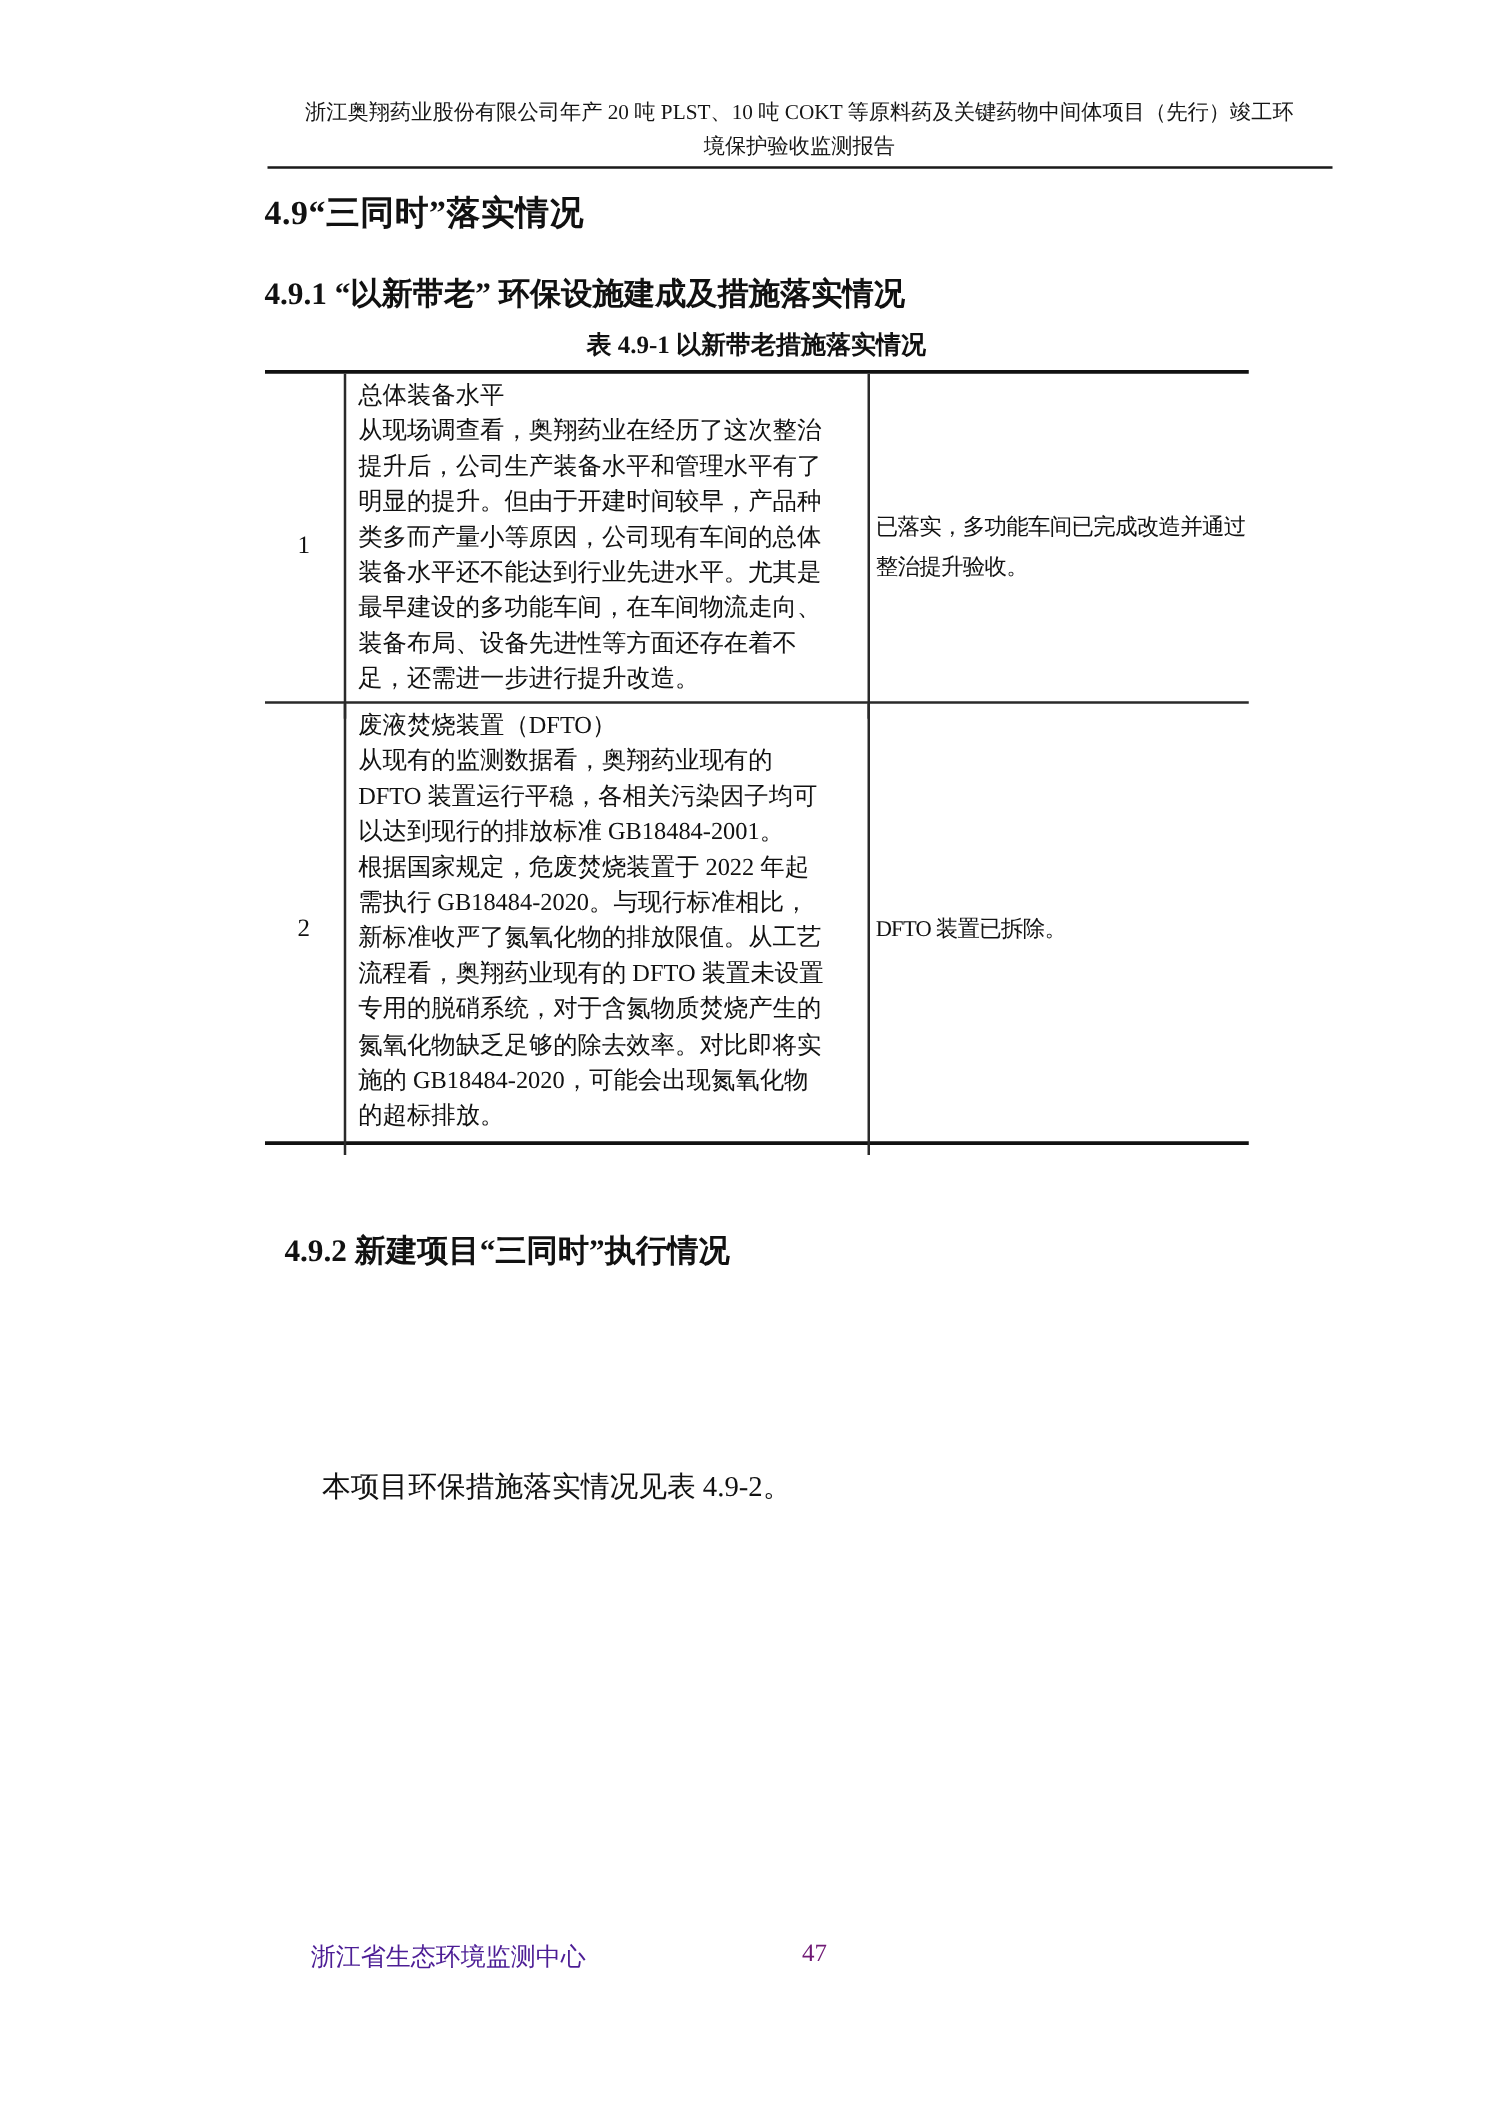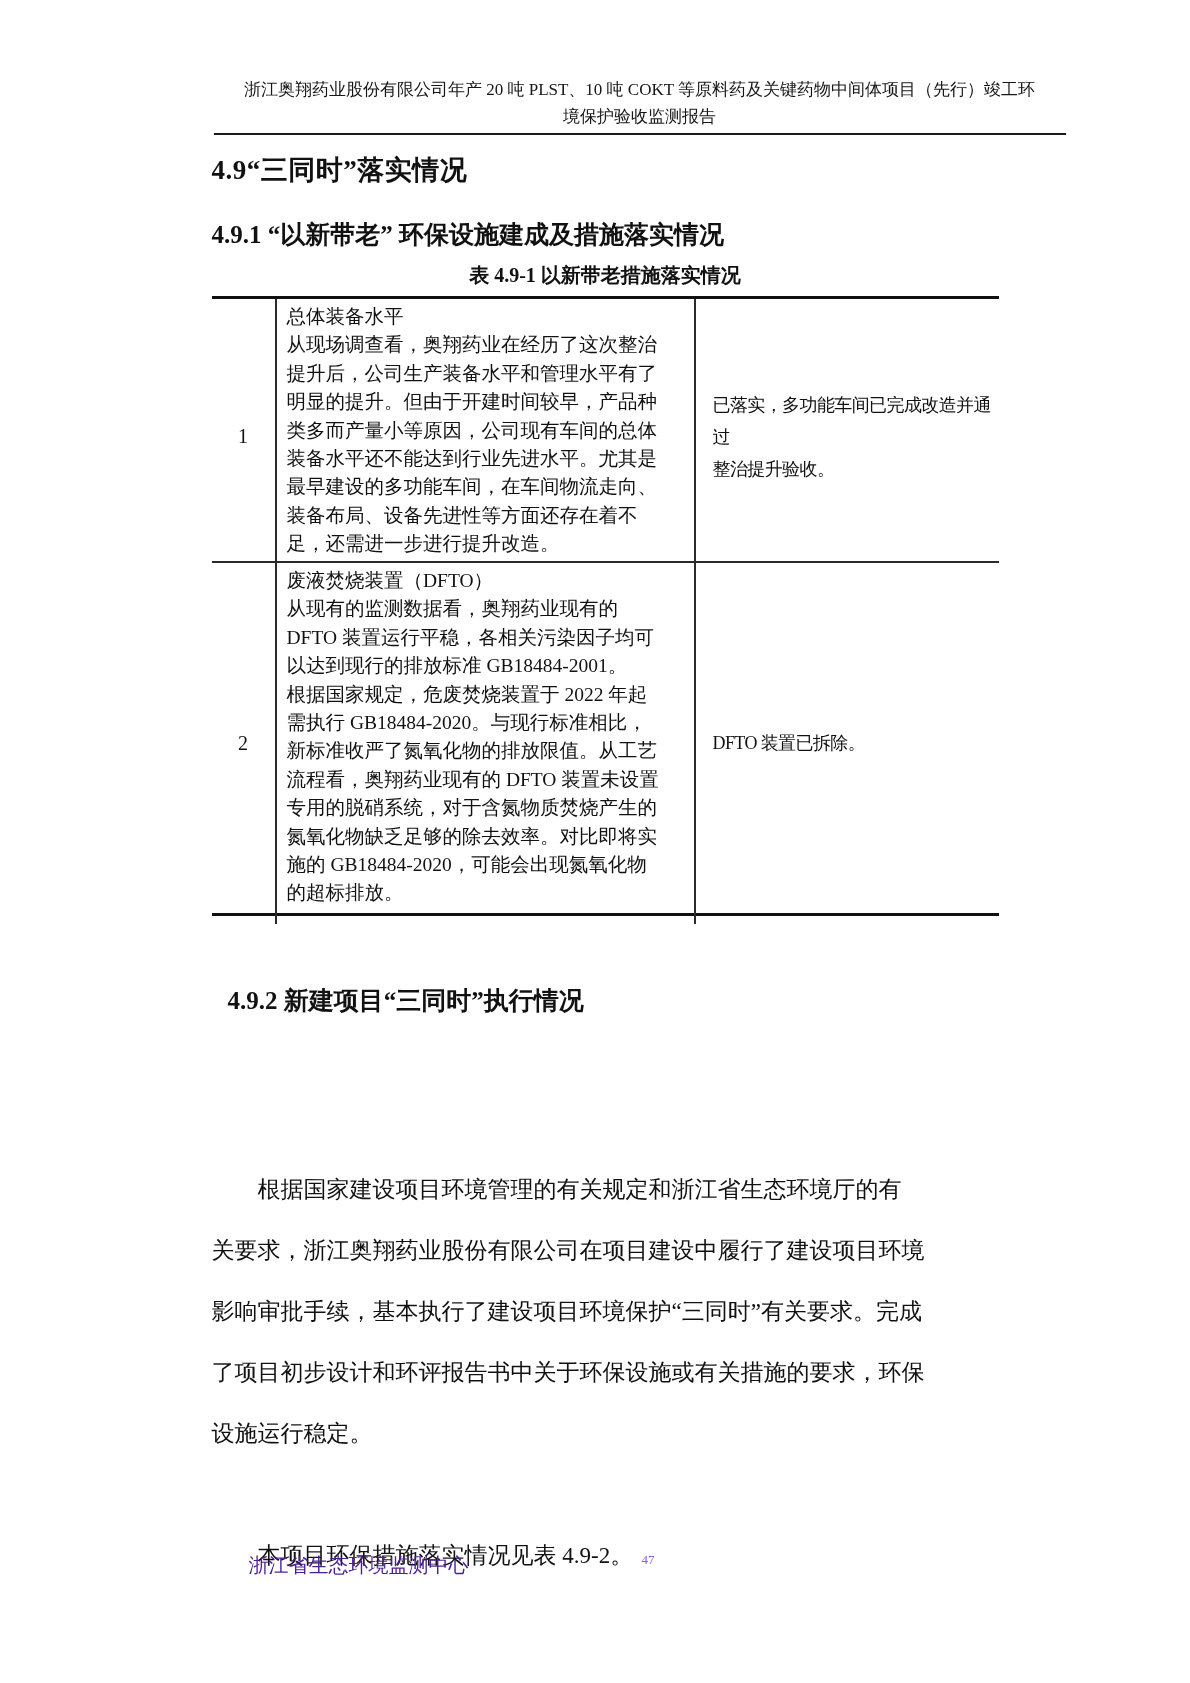--- a/index.html
+++ b/index.html
@@ -103,21 +103,21 @@
     font-size: 19.5px;
     line-height: 28.4px;
     padding: 4px 4px 16px 10px;
     white-space: pre-line;
   }
   .cell-status {
     display: flex;
     align-items: center;
     font-size: 18px;
     line-height: 32px;
-    padding-left: 17px;
+    padding-left: 5px;
     letter-spacing: -0.6px;
     white-space: pre-line;
   }
 
   
   .body-text {
     position: absolute;
     left: 168px; top: 1098px;
     width: 800px;
     font-size: 23px;
@@ -128,22 +128,22 @@
   
   .footer-org {
     position: absolute;
     left: 205px; top: 1552px;
     font-size: 20px;
     color: #4c1d95;
   }
   .footer-page {
     position: absolute;
     left: 598px; top: 1552px;
-    font-size: 13px;
-    color: #8b5cf6;
+    font-size: 20px;
+    color: #701a75;
   }
 </style>
 </head>
 <body>
 
 <div class="page">
 
   <div class="doc-header">浙江奥翔药业股份有限公司年产 20 吨 PLST、10 吨 COKT 等原料药及关键药物中间体项目（先行）竣工环
 境保护验收监测报告</div>
   <div class="header-rule"></div>
@@ -182,24 +182,19 @@
 氮氧化物缺乏足够的除去效率。对比即将实
 施的 GB18484-2020，可能会出现氮氧化物
 的超标排放。</div>
       <div class="cell-status">DFTO 装置已拆除。</div>
     </div>
   </div>
 
   <div class="h-492">4.9.2 新建项目“三同时”执行情况</div>
 
   <div class="body-text">
-    <div>　　根据国家建设项目环境管理的有关规定和浙江省生态环境厅的有
-关要求，浙江奥翔药业股份有限公司在项目建设中履行了建设项目环境
-影响审批手续，基本执行了建设项目环境保护“三同时”有关要求。完成
-了项目初步设计和环评报告书中关于环保设施或有关措施的要求，环保
-设施运行稳定。</div>
     <div>　　本项目环保措施落实情况见表 4.9-2。</div>
   </div>
 
   <div class="footer-org">浙江省生态环境监测中心</div>
   <div class="footer-page">47</div>
 
 </div>
 
 </body></html>

